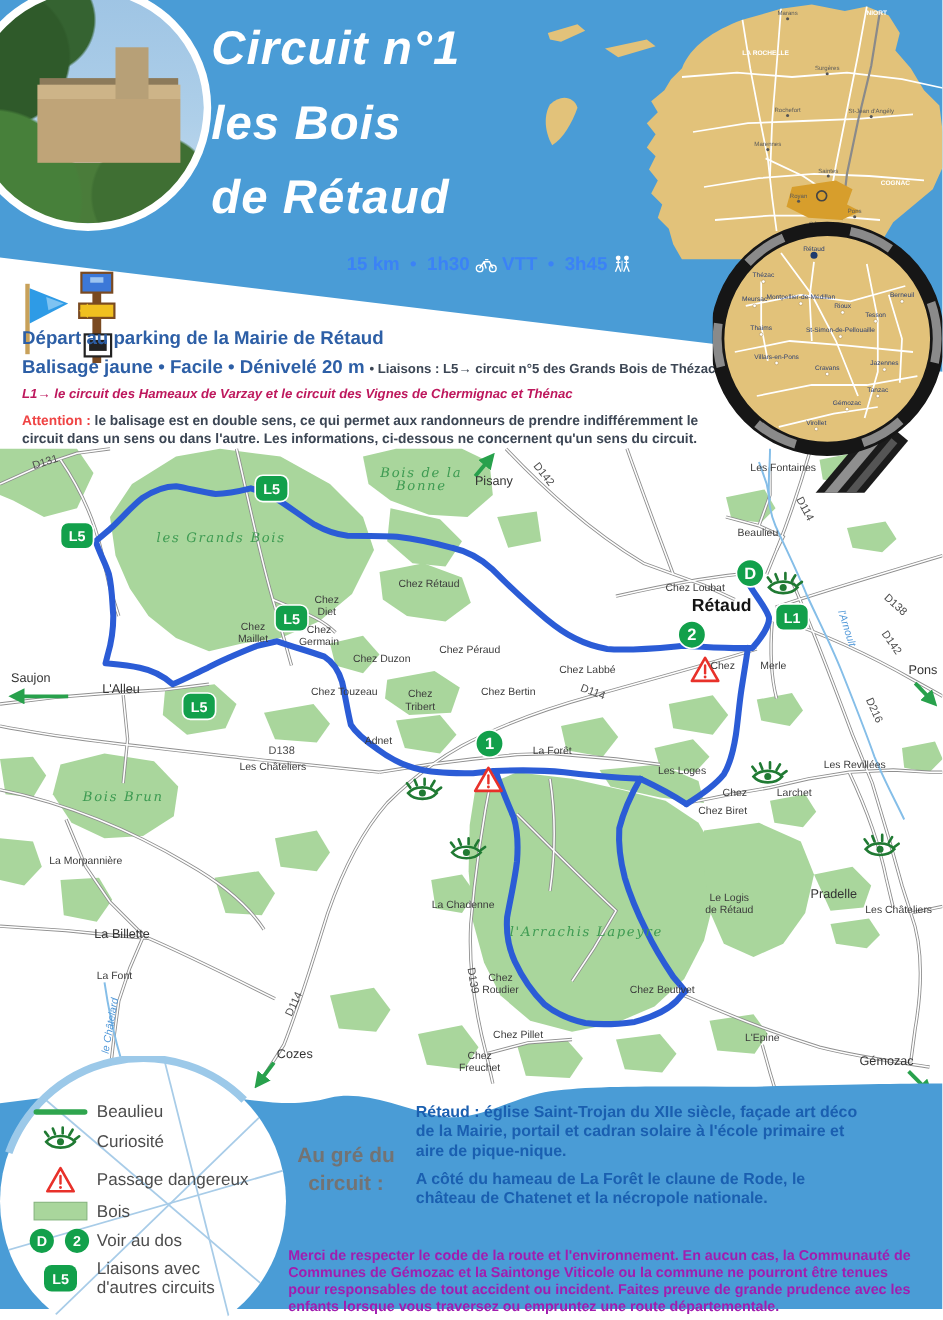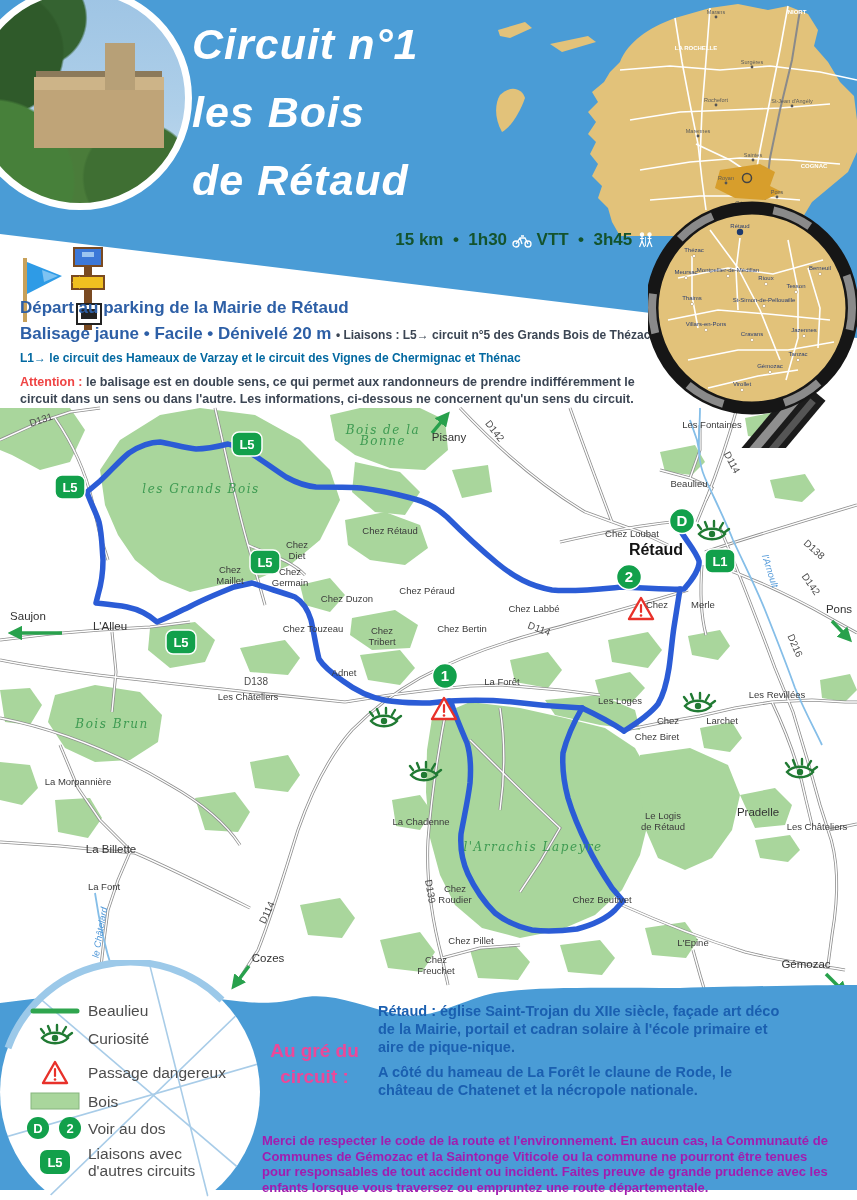--- a/index.html
+++ b/index.html
@@ -19,34 +19,34 @@
            radial-gradient(circle at 12% 28%, #2f5a2a 0 26%, transparent 27%),
            radial-gradient(circle at 30% 12%, #356331 0 20%, transparent 21%),
            linear-gradient(to top, transparent 30%, rgba(0,0,0,0) 30%),
            linear-gradient(180deg,#9ec4e4 0%, #aecfe9 55%, #c6dcef 100%);}
   #photo .chateau{position:absolute;left:28%;top:40%;width:62%;height:34%;
          background:linear-gradient(180deg,#cdb488 0 18%,#bfa478 18% 100%);
          box-shadow:0 -8px 0 -2px #8c7a5a;}
   #photo .tower{position:absolute;left:62%;top:24%;width:14%;height:22%;background:#b7a077;}
   #title{position:absolute;left:192px;top:10px;width:430px;color:#fff;
          font-style:italic;font-weight:bold;font-size:43px;line-height:68px;letter-spacing:1px;}
-  #stats{position:absolute;left:235px;top:230px;width:420px;text-align:right;color:#14532d;
+  #stats{position:absolute;left:235px;top:230px;width:420px;text-align:center;color:#3b82f6;
          font-weight:bold;font-size:17px;}
   #stats svg{display:inline-block;vertical-align:-3px;}
 
   
   #intro{position:absolute;left:20px;top:296px;width:670px;}
   .in-big{color:#2d5fa6;font-weight:bold;font-size:17px;line-height:23px;}
   .in-small{color:#3c4654;font-size:12px;font-weight:bold;}
-  .in-line3{color:#0369a1;font-size:12px;font-weight:bold;margin-top:6px;}
+  .in-line3{color:#be185d;font-size:12px;font-weight:bold;margin-top:6px;font-style:italic;}
   .in-att{color:#3c4654;font-size:12.5px;font-weight:bold;line-height:17px;margin-top:9px;width:650px;}
   .att-word{color:#ef4444;}
 
   
-  #augre{position:absolute;left:252px;top:1038px;width:125px;text-align:center;color:#ec4899;
+  #augre{position:absolute;left:252px;top:1038px;width:125px;text-align:center;color:#737373;
          font-weight:bold;font-size:19px;line-height:26px;}
   #fpars{position:absolute;left:378px;top:1002px;width:452px;color:#1a5fb0;
          font-weight:bold;font-size:14.5px;line-height:18px;}
   #fpars p{margin:0 0 7px 0;}
   #disclaimer{position:absolute;left:262px;top:1133px;width:575px;color:#a21caf;
          font-weight:bold;font-size:13px;line-height:15.5px;}
 
   
   #legend-list{position:absolute;left:22px;top:1002px;width:230px;}
   .lg-row{display:flex;align-items:center;margin-bottom:4px;}

